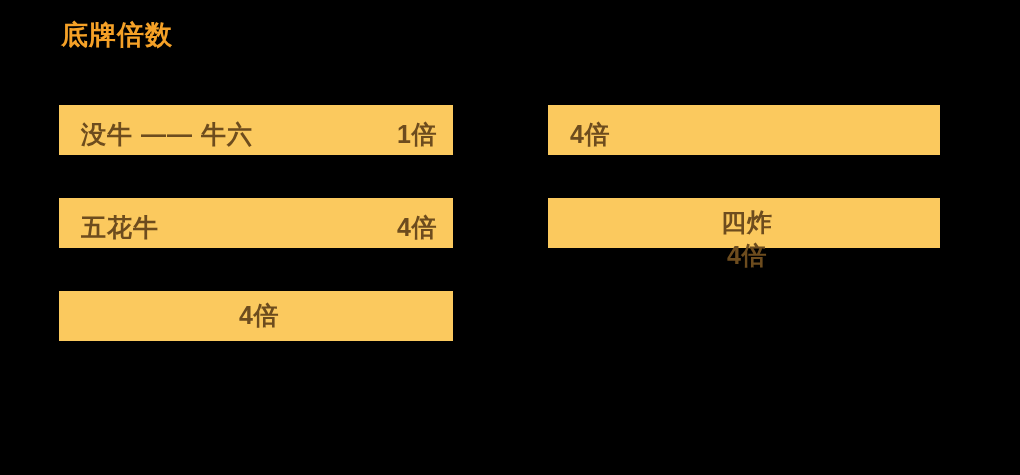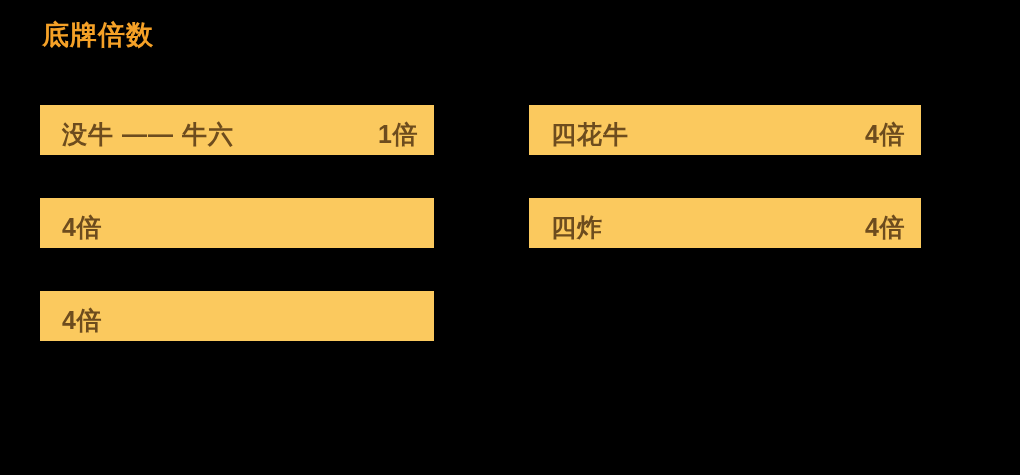--- a/index.html
+++ b/index.html
@@ -10,20 +10,21 @@
     width: 1020px;
     height: 475px;
     background: #000000;
     font-family: "Liberation Sans", "DejaVu Sans", sans-serif;
     overflow: hidden;
     position: relative;
   }
   #panel {
     position: absolute;
     inset: 0;
+    margin-left: 19px;
   }
   #page-title {
     position: absolute;
     left: 42px;
     top: 22px;
     font-size: 27px;
     font-weight: bold;
     color: #f5a127;
     letter-spacing: 1px;
     line-height: 1;
@@ -44,21 +45,21 @@
     background: #fbc95e;
     display: flex;
     align-items: center;
     justify-content: space-between;
     padding: 8px 16px 0 22px;
     color: #6d4c1e;
     font-size: 25px;
     font-weight: bold;
     white-space: nowrap;
   }
-  .rate-row:last-child { margin-bottom: 0; }
+  .rate-row:last-child { margin-bottom: 0; flex-direction: column; }
 
   .rate-name {
     letter-spacing: 1px;
   }
   .rate-value {
     letter-spacing: 0.5px;
   }
 </style>
 </head>
 <body>
@@ -66,30 +67,30 @@
 <div id="panel">
 
   <div id="page-title">底牌倍数</div>
 
   <div class="rows-col" id="col-left">
     <div class="rate-row">
       <span class="rate-name">没牛 —— 牛六</span>
       <span class="rate-value">1倍</span>
     </div>
     <div class="rate-row">
+      <span class="rate-name">五花牛</span>
       <span class="rate-value">4倍</span>
     </div>
     <div class="rate-row">
       <span class="rate-value">4倍</span>
     </div>
   </div>
 
   <div class="rows-col" id="col-right">
     <div class="rate-row">
-      <span class="rate-name">四花牛</span>
       <span class="rate-value">4倍</span>
     </div>
     <div class="rate-row">
       <span class="rate-name">四炸</span>
       <span class="rate-value">4倍</span>
     </div>
   </div>
 
 </div>
 

